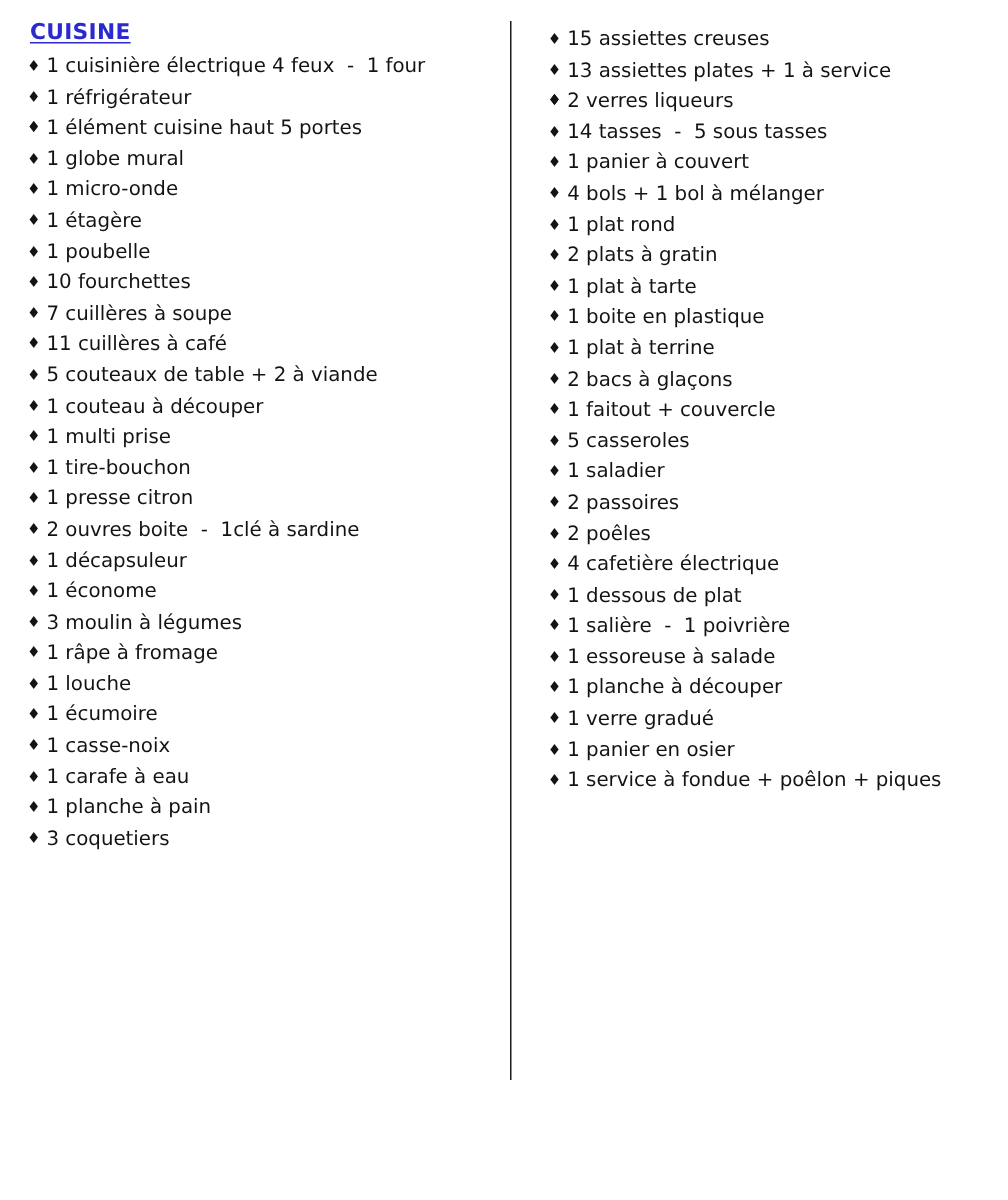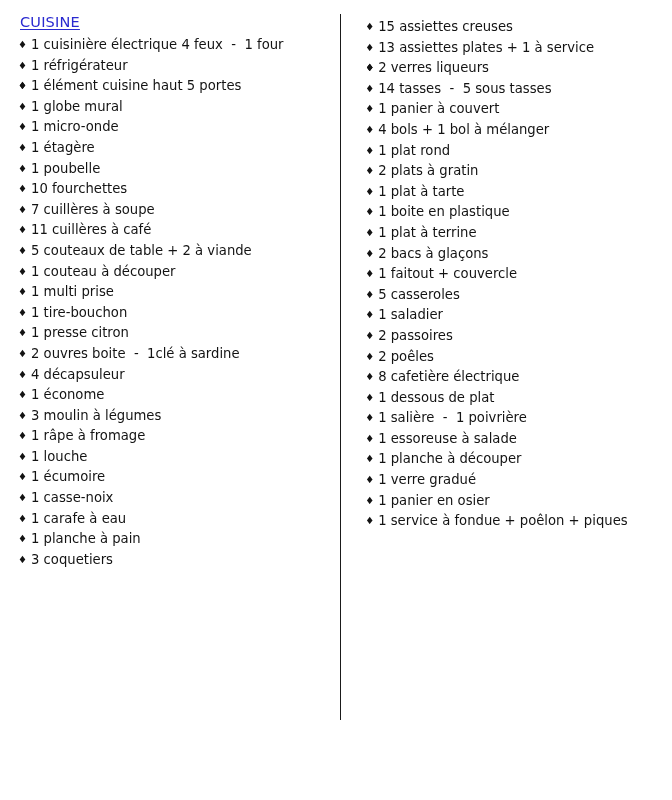--- a/index.html
+++ b/index.html
@@ -43,21 +43,21 @@
     border-left: 1.4px solid #1a1a1a;
     height: 706px;
     margin: 0 2px;
   }
   .col-right {
     width: 320px;
     padding-left: 22px;
   }
   .section-title {
     color: #2a2ad0;
-    font-weight: normal;
+    font-weight: bold;
     font-size: 14.5px;
     letter-spacing: 0.2px;
     text-decoration: underline;
     text-underline-offset: 2px;
     margin: 0 0 5px 2px;
     font-family: "DejaVu Sans", sans-serif;
   }
   ul.items {
     list-style: none;
     margin: 0;
@@ -101,21 +101,21 @@
           <li><span class="bullet">♦</span><span>1 poubelle</span></li>
           <li><span class="bullet">♦</span><span>10 fourchettes</span></li>
           <li><span class="bullet">♦</span><span>7 cuillères à soupe</span></li>
           <li><span class="bullet">♦</span><span>11 cuillères à café</span></li>
           <li><span class="bullet">♦</span><span>5 couteaux de table + 2 à viande</span></li>
           <li><span class="bullet">♦</span><span>1 couteau à découper</span></li>
           <li><span class="bullet">♦</span><span>1 multi prise</span></li>
           <li><span class="bullet">♦</span><span>1 tire-bouchon</span></li>
           <li><span class="bullet">♦</span><span>1 presse citron</span></li>
           <li><span class="bullet">♦</span><span>2 ouvres boite  -  1clé à sardine</span></li>
-          <li><span class="bullet">♦</span><span>4 décapsuleur</span></li>
+          <li><span class="bullet">♦</span><span>1 décapsuleur</span></li>
           <li><span class="bullet">♦</span><span>1 économe</span></li>
           <li><span class="bullet">♦</span><span>3 moulin à légumes</span></li>
           <li><span class="bullet">♦</span><span>1 râpe à fromage</span></li>
           <li><span class="bullet">♦</span><span>1 louche</span></li>
           <li><span class="bullet">♦</span><span>1 écumoire</span></li>
           <li><span class="bullet">♦</span><span>1 casse-noix</span></li>
           <li><span class="bullet">♦</span><span>1 carafe à eau</span></li>
           <li><span class="bullet">♦</span><span>1 planche à pain</span></li>
           <li><span class="bullet">♦</span><span>3 coquetiers</span></li>
         </ul>
@@ -138,21 +138,21 @@
           <li><span class="bullet">♦</span><span>2 plats à gratin</span></li>
           <li><span class="bullet">♦</span><span>1 plat à tarte</span></li>
           <li><span class="bullet">♦</span><span>1 boite en plastique</span></li>
           <li><span class="bullet">♦</span><span>1 plat à terrine</span></li>
           <li><span class="bullet">♦</span><span>2 bacs à glaçons</span></li>
           <li><span class="bullet">♦</span><span>1 faitout + couvercle</span></li>
           <li><span class="bullet">♦</span><span>5 casseroles</span></li>
           <li><span class="bullet">♦</span><span>1 saladier</span></li>
           <li><span class="bullet">♦</span><span>2 passoires</span></li>
           <li><span class="bullet">♦</span><span>2 poêles</span></li>
-          <li><span class="bullet">♦</span><span>8 cafetière électrique</span></li>
+          <li><span class="bullet">♦</span><span>4 cafetière électrique</span></li>
           <li><span class="bullet">♦</span><span>1 dessous de plat</span></li>
           <li><span class="bullet">♦</span><span>1 salière  -  1 poivrière</span></li>
           <li><span class="bullet">♦</span><span>1 essoreuse à salade</span></li>
           <li><span class="bullet">♦</span><span>1 planche à découper</span></li>
           <li><span class="bullet">♦</span><span>1 verre gradué</span></li>
           <li><span class="bullet">♦</span><span>1 panier en osier</span></li>
           <li><span class="bullet">♦</span><span>1 service à fondue + poêlon + piques</span></li>
         </ul>
     </div>
 

